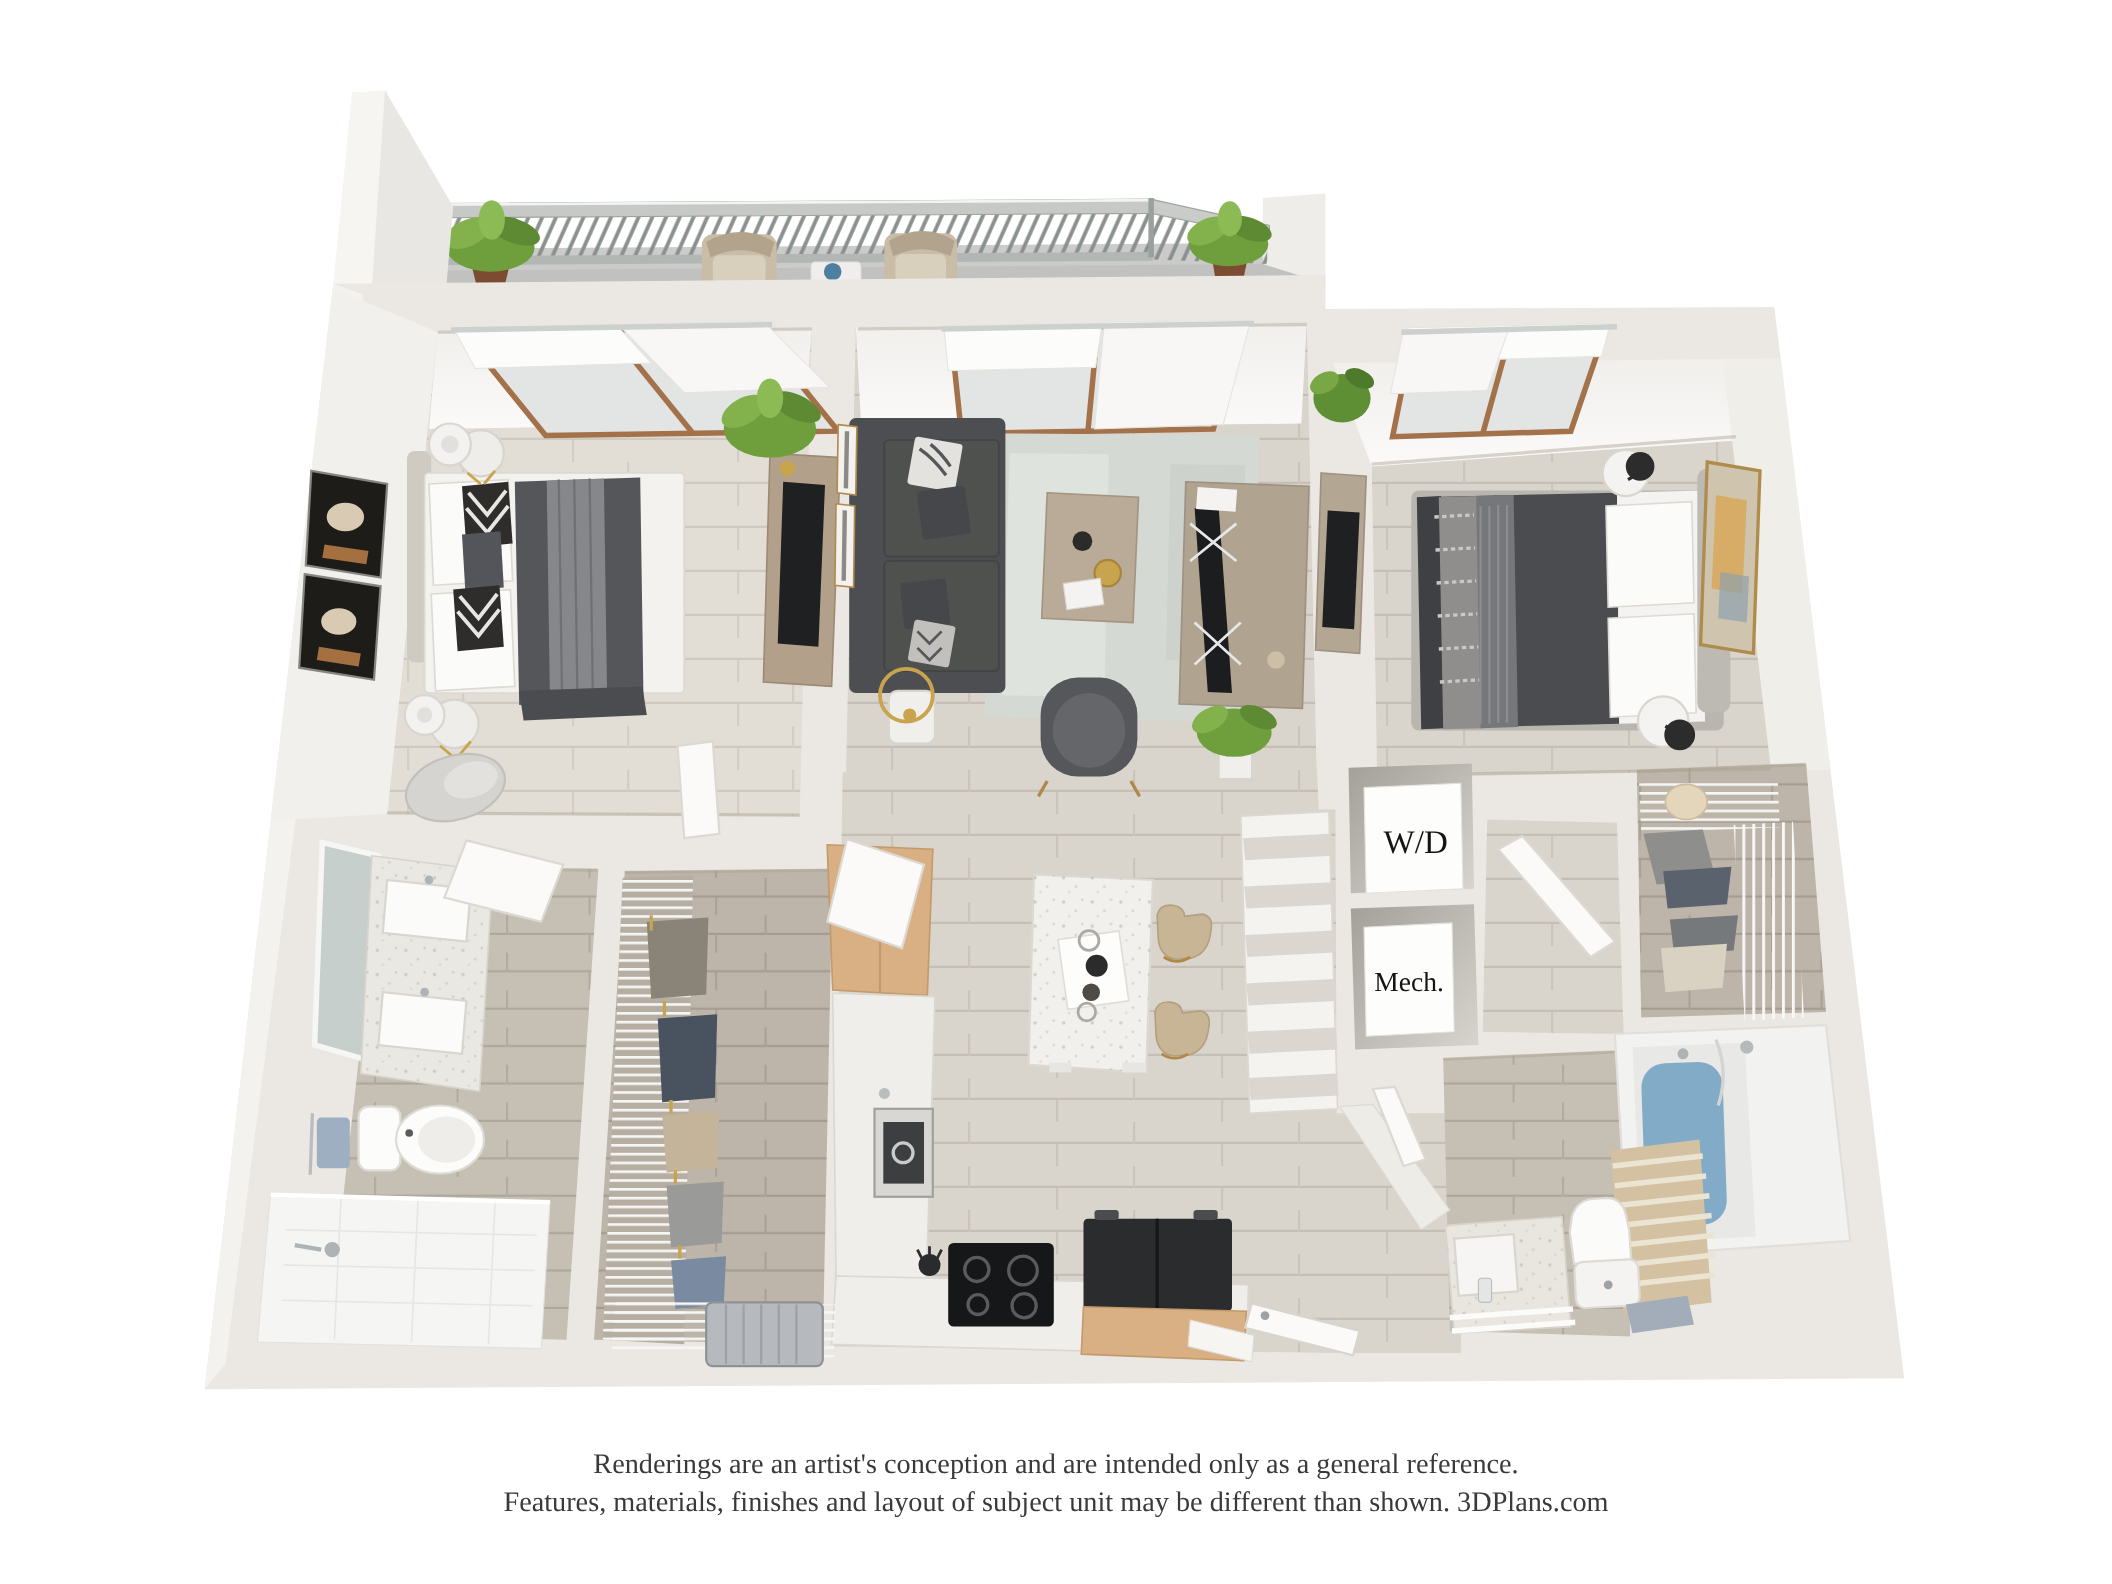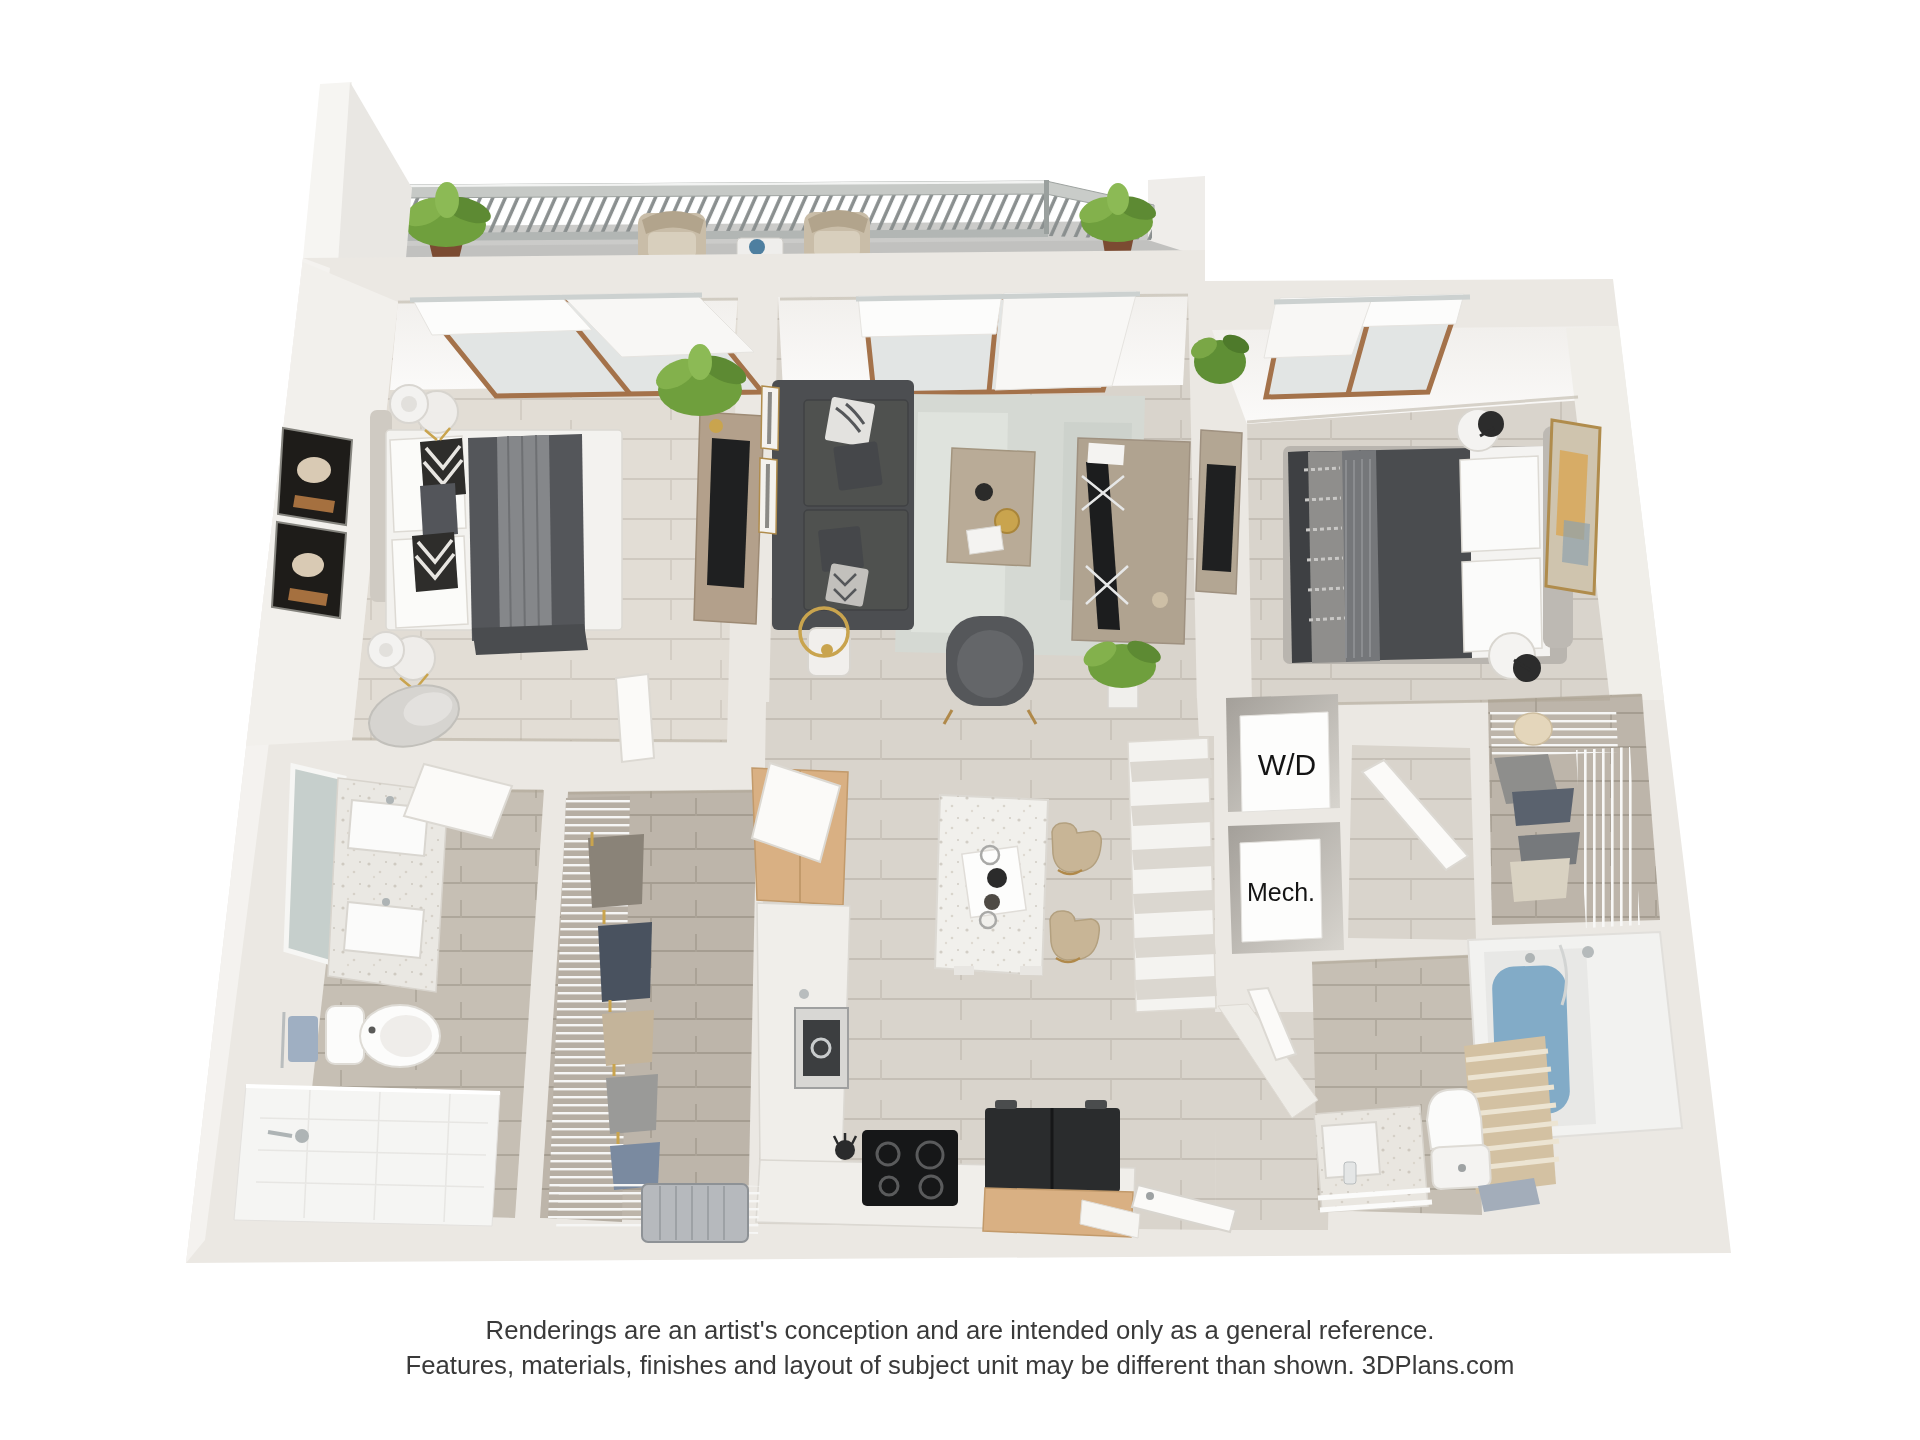--- a/index.html
+++ b/index.html
@@ -1,17 +1,17 @@
 <!DOCTYPE html>
 <html><head>
 <meta charset="utf-8">
 <style>
   html,body{margin:0;padding:0;background:#ffffff;}
   .page{position:relative;width:1920px;height:1440px;background:#737373;overflow:hidden;
-        font-family:Liberation Sans, sans-serif;}
+        font-family:Liberation Serif, serif;}
   svg{position:absolute;top:0;left:0;}
 </style>
 </head>
 <body>
 <div class="page">
 <svg width="1920" height="1440" viewBox="0 0 1920 1440">
 <defs>
   <pattern id="plankA" width="150" height="40" patternUnits="userSpaceOnUse">
     <rect width="150" height="40" fill="#e2ddd5"></rect>
     <rect y="38" width="150" height="2" fill="#cfc9c0"></rect>

